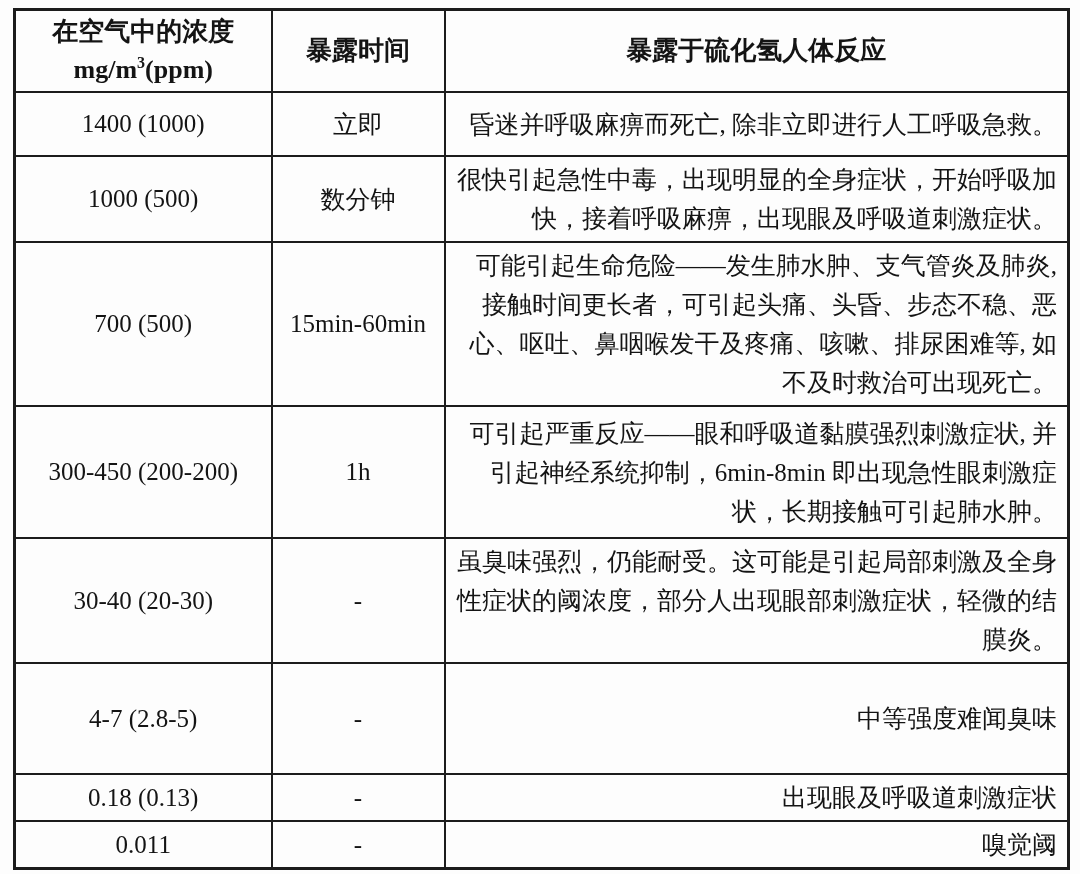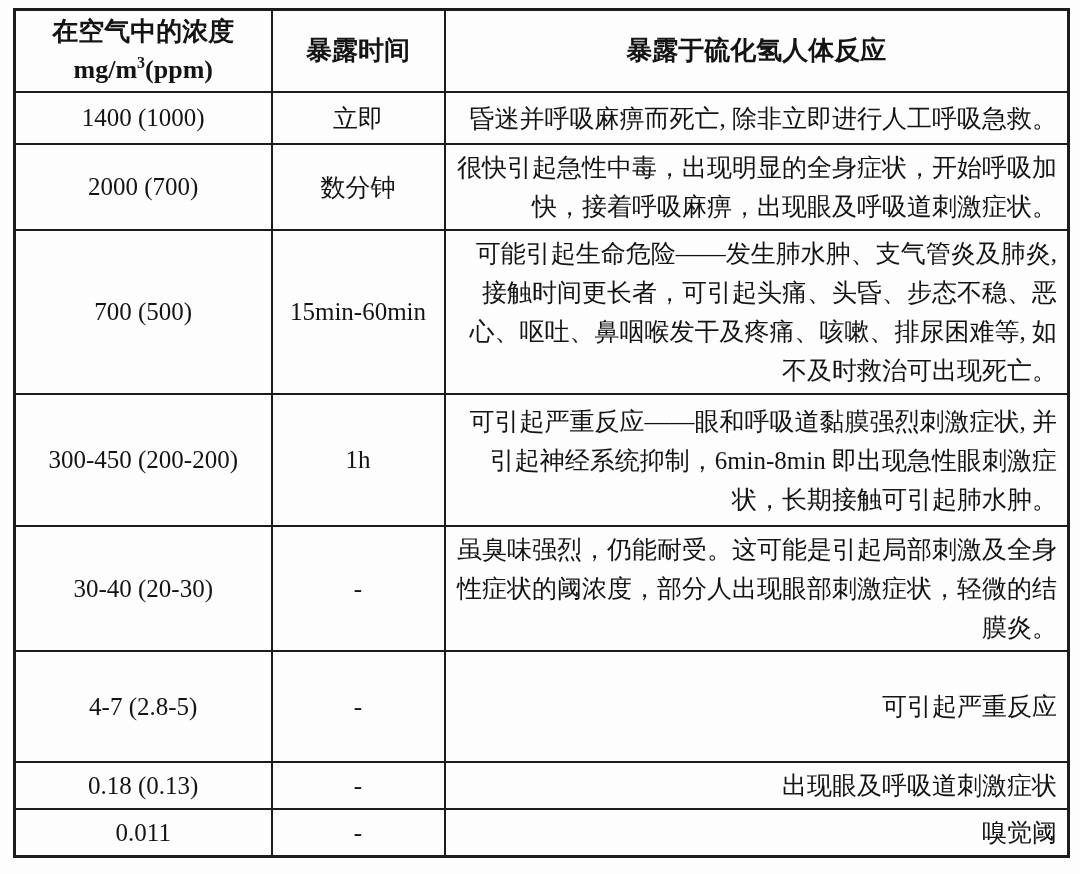--- a/index.html
+++ b/index.html
@@ -41,21 +41,21 @@
     padding: 2px 4px;
   }
   td.c-react {
     text-align: right;
     font-size: 25px;
     line-height: 39px;
     padding: 3px 10px 3px 9px;
   }
   
   thead tr          { height: 74px; padding-left: 16px; }
-  tbody tr:nth-child(1) { height: 52px; }
+  tbody tr:nth-child(1) { height: 64px; }
   tbody tr:nth-child(2) { height: 84px; }
   tbody tr:nth-child(3) { height: 163px; }
   tbody tr:nth-child(4) { height: 132px; }
   tbody tr:nth-child(5) { height: 81px; }
   tbody tr:nth-child(6) { height: 111px; }
   tbody tr:nth-child(7) { height: 39px; margin-left: 20px; }
   tbody tr:nth-child(8) { height: 33px; }
   tbody tr:nth-child(9) { height: 38px; }
 </style>
 </head>
@@ -78,21 +78,21 @@
         <th>暴露于硫化氢人体反应</th>
       </tr>
     </thead>
     <tbody>
       <tr>
         <td class="c-conc">1400 (1000)</td>
         <td class="c-time">立即</td>
         <td class="c-react">昏迷并呼吸麻痹而死亡, 除非立即进行人工呼吸急救。</td>
       </tr>
       <tr>
-        <td class="c-conc">2000 (700)</td>
+        <td class="c-conc">1000 (500)</td>
         <td class="c-time">数分钟</td>
         <td class="c-react">很快引起急性中毒，出现明显的全身症状，开始呼吸加快，接着呼吸麻痹，出现眼及呼吸道刺激症状。</td>
       </tr>
       <tr>
         <td class="c-conc">700 (500)</td>
         <td class="c-time">15min-60min</td>
         <td class="c-react">可能引起生命危险——发生肺水肿、支气管炎及肺炎, 接触时间更长者，可引起头痛、头昏、步态不稳、恶心、呕吐、鼻咽喉发干及疼痛、咳嗽、排尿困难等, 如不及时救治可出现死亡。</td>
       </tr>
       <tr>
         <td class="c-conc">300-450 (200-200)</td>
@@ -100,21 +100,21 @@
         <td class="c-react">可引起严重反应——眼和呼吸道黏膜强烈刺激症状, 并引起神经系统抑制，6min-8min 即出现急性眼刺激症状，长期接触可引起肺水肿。</td>
       </tr>
       <tr>
         <td class="c-conc">30-40 (20-30)</td>
         <td class="c-time">-</td>
         <td class="c-react">虽臭味强烈，仍能耐受。这可能是引起局部刺激及全身性症状的阈浓度，部分人出现眼部刺激症状，轻微的结膜炎。</td>
       </tr>
       <tr>
         <td class="c-conc">4-7 (2.8-5)</td>
         <td class="c-time">-</td>
-        <td class="c-react">可引起严重反应</td>
+        <td class="c-react">中等强度难闻臭味</td>
       </tr>
       <tr>
         <td class="c-conc">0.18 (0.13)</td>
         <td class="c-time">-</td>
         <td class="c-react">出现眼及呼吸道刺激症状</td>
       </tr>
       <tr>
         <td class="c-conc">0.011</td>
         <td class="c-time">-</td>
         <td class="c-react">嗅觉阈</td>

